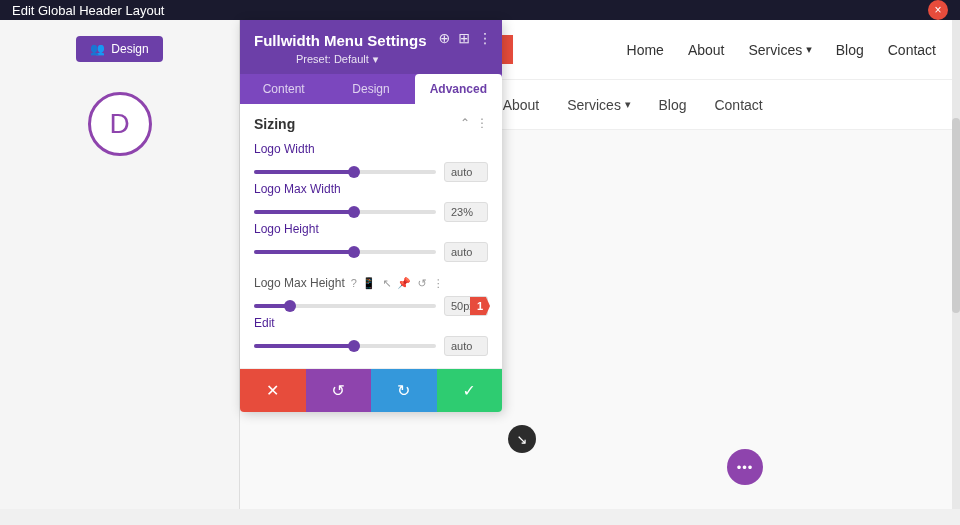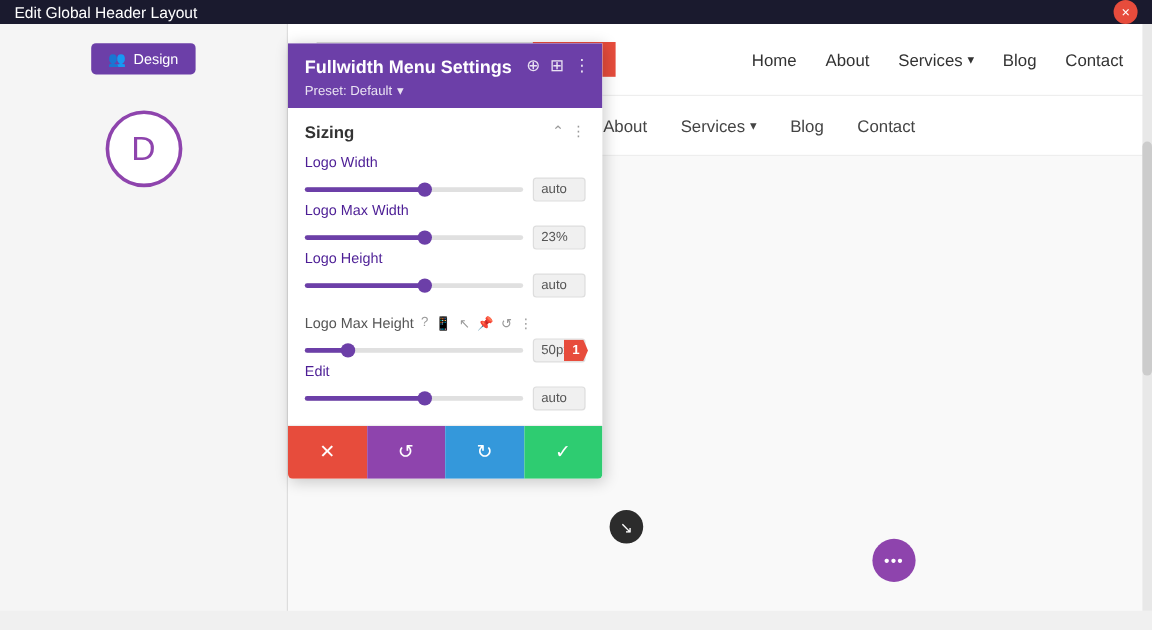--- a/index.html
+++ b/index.html
@@ -135,21 +135,21 @@
       display: flex; align-items: center; gap: 4px;
     }
     .site-nav-item.has-dropdown::after {
       content: '▾';
       font-size: 11px;
     }
 
     
     .panel {
       position: absolute;
-      top: 16px;
+      top: 0;
       left: 0;
       width: 262px;
       background: #fff;
       border-radius: 0 0 4px 4px;
       box-shadow: 2px 2px 12px rgba(0,0,0,0.2);
       overflow: hidden;
       z-index: 10;
     }
     .panel-header {
       background: #6c3fa8;
@@ -157,22 +157,23 @@
       color: #fff;
     }
     .panel-title {
       font-size: 15px;
       font-weight: 600;
       margin-bottom: 4px;
     }
     .panel-preset {
       font-size: 11px;
       color: rgba(255,255,255,0.85);
-      display: flex; align-items: center; gap: 4px;
-      cursor: pointer;
+      display: flex; align-items: flex-start; gap: 4px;
+      cursor: pointer;
+      margin-left: 42px;
     }
     .panel-header-icons {
       position: absolute;
       top: 10px;
       right: 10px;
       display: flex; gap: 8px; align-items: center;
     }
     .panel-header-icon {
       color: rgba(255,255,255,0.85);
       font-size: 14px;
@@ -413,20 +414,25 @@
           <span>Preset: Default</span>
           <span>▾</span>
         </div>
         <div class="panel-header-icons">
           <span class="panel-header-icon">⊕</span>
           <span class="panel-header-icon">⊞</span>
           <span class="panel-header-icon">⋮</span>
         </div>
       </div>
 
+      <div class="panel-tabs">
+        <div class="panel-tab">Content</div>
+        <div class="panel-tab">Design</div>
+        <div class="panel-tab active">Advanced</div>
+      </div>
 
       <div class="panel-body">
 
         <div class="section-header">
           <span class="section-title">Sizing</span>
           <div class="section-header-icons">
             <span class="section-icon">⌃</span>
             <span class="section-icon">⋮</span>
           </div>
         </div>

